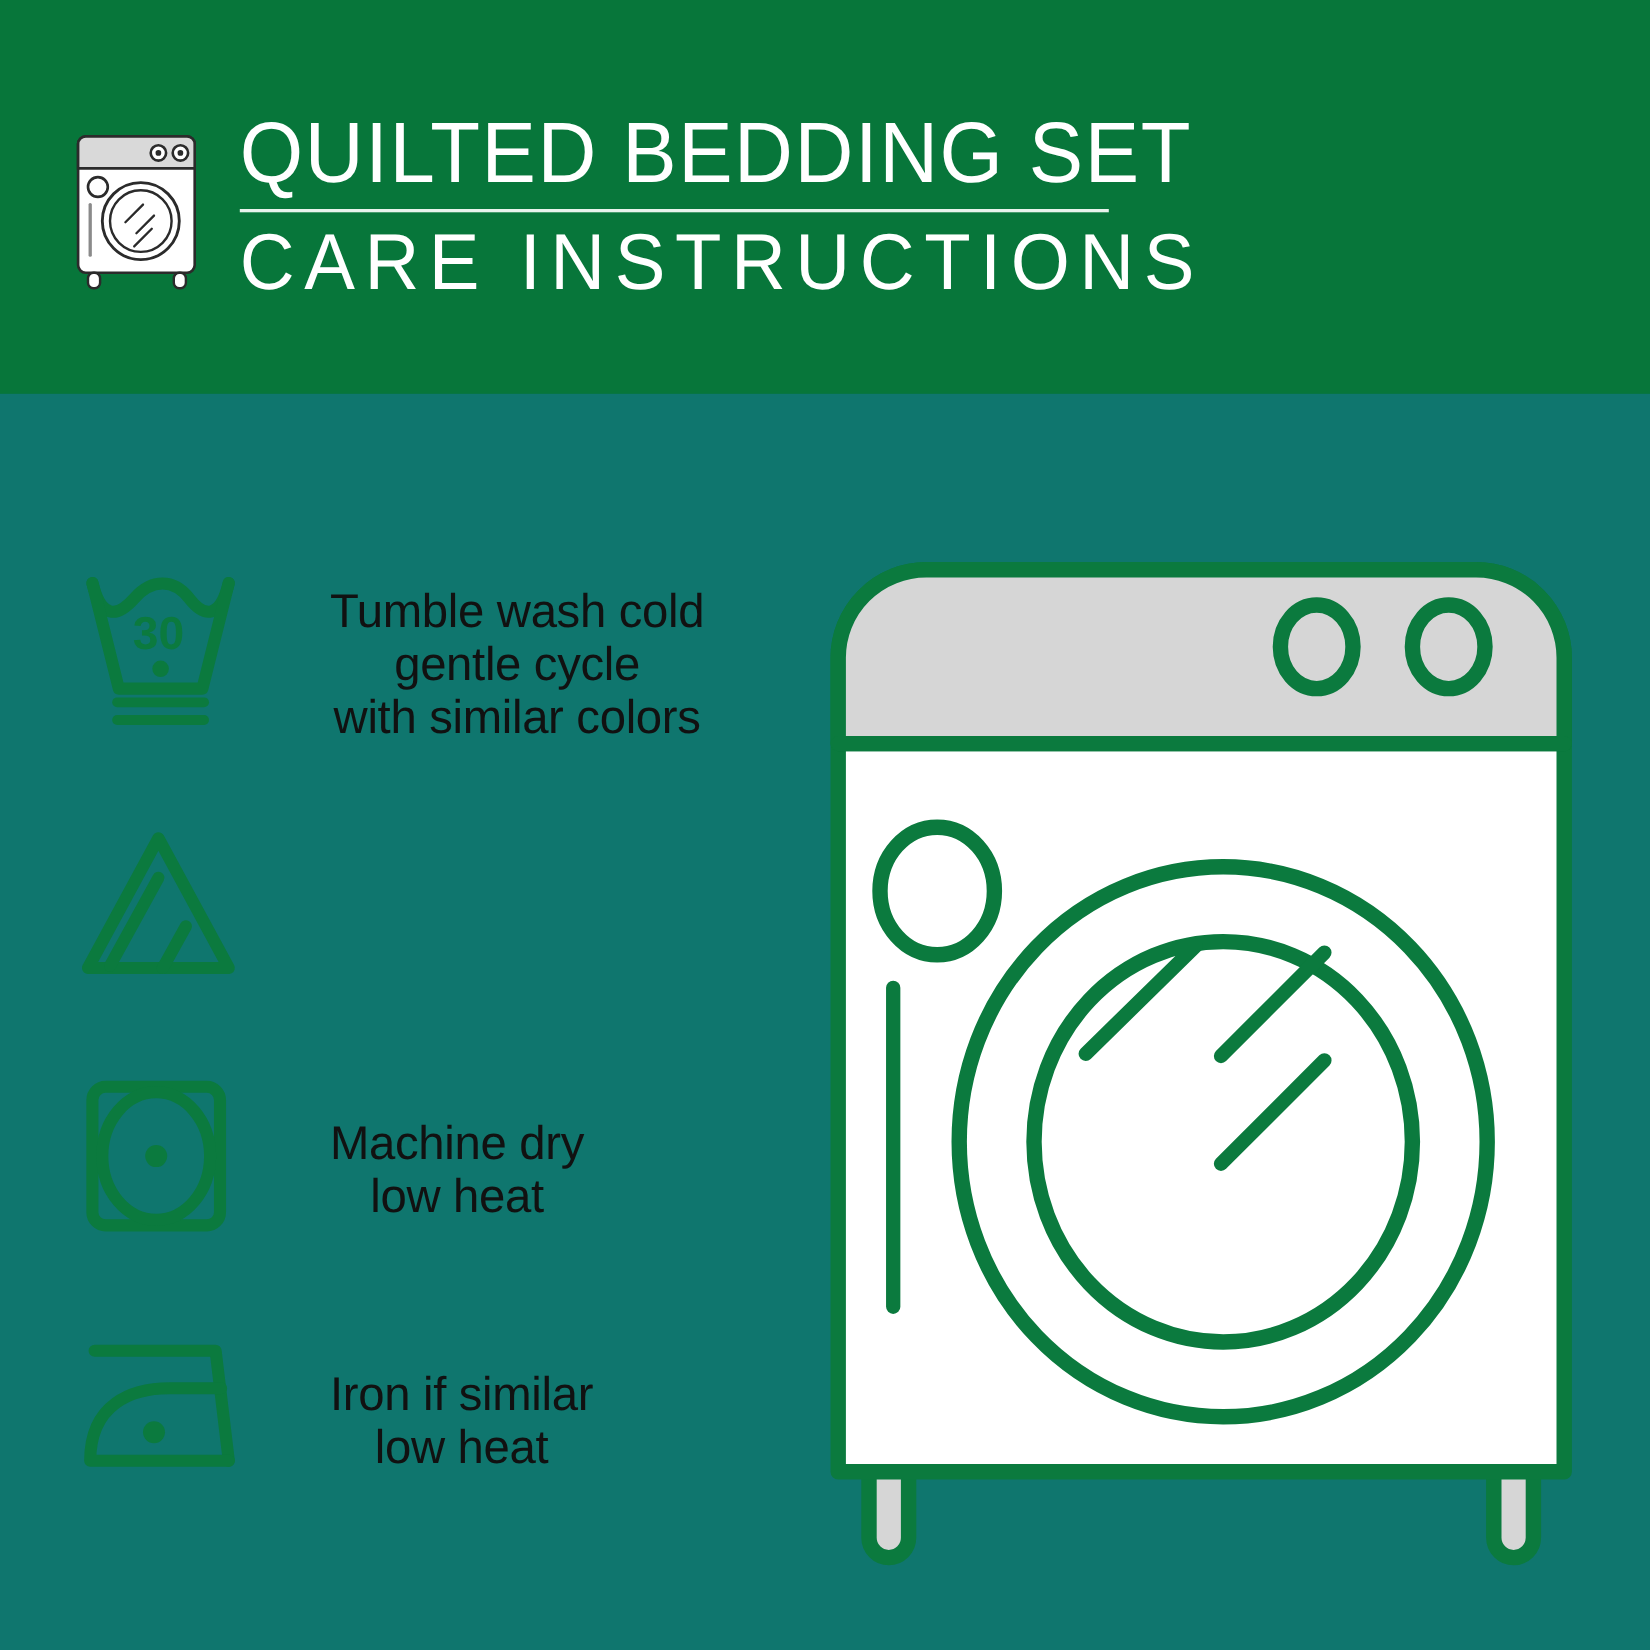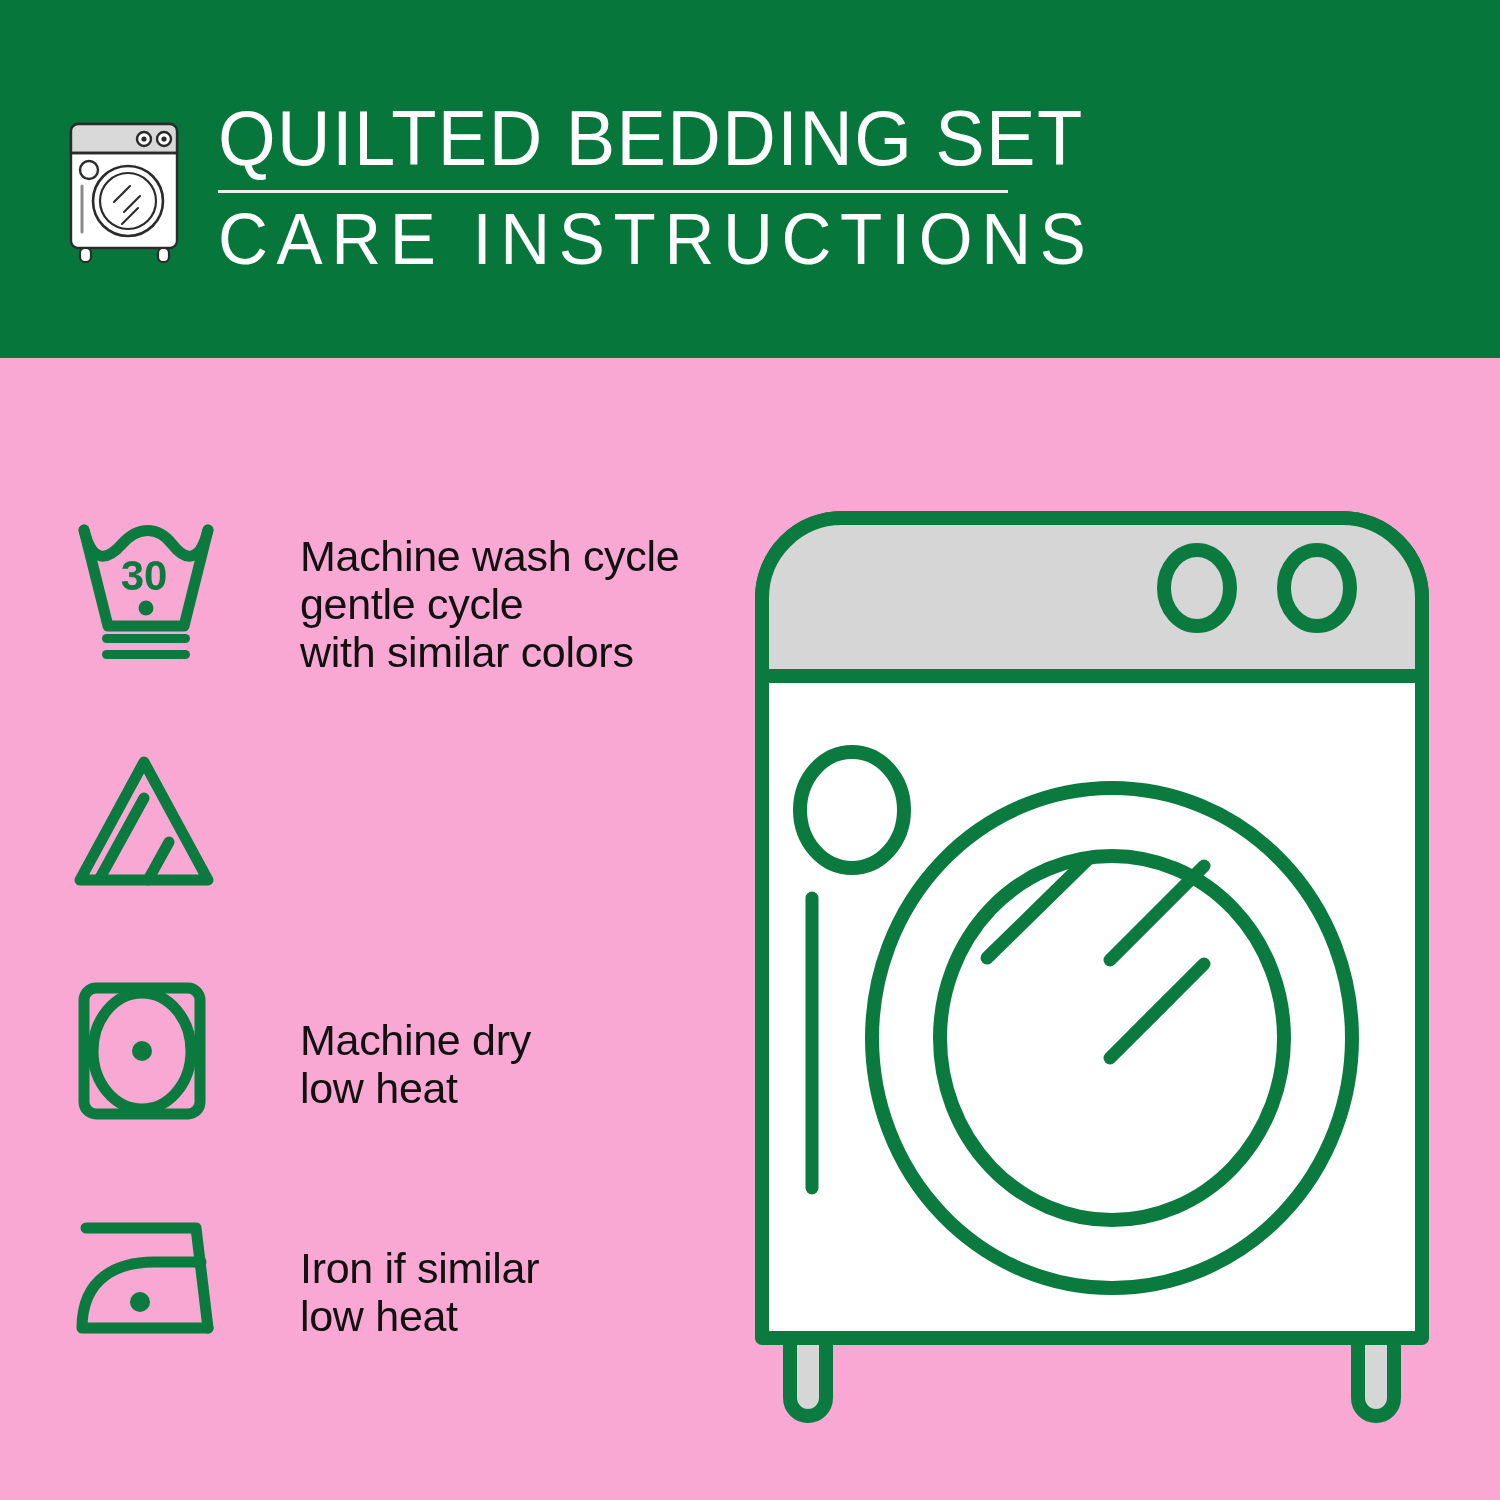--- a/index.html
+++ b/index.html
@@ -2,21 +2,21 @@
 <html><head>
 <meta charset="utf-8">
 <style>
   * { margin:0; padding:0; box-sizing:border-box; }
   html, body {
     width:1500px; height:1500px;
     background:#ffffff;
     font-family:"Liberation Sans", sans-serif;
     overflow:hidden;
   }
-  #page { position:relative; width:1500px; height:1500px; background:#f9a8d4; }
+  #page { position:relative; width:1500px; height:1500px; background:#0f766e; }
 
   
   .header-band {
     position:absolute; left:0; top:0;
     width:1500px; height:358px;
     background:#07763a;
   }
   .header-inner {
     position:absolute; left:62px; top:98px;
     display:flex; align-items:flex-start;
@@ -48,20 +48,21 @@
     white-space:nowrap;
     transform:scaleX(0.96);
     transform-origin:left center;
   }
 
   
   .care-list { position:absolute; left:72px; top:516px; width:640px; }
   .care-row {
     display:flex; align-items:flex-start;
     height:230px;
+    text-align:center;
   }
   .care-row .sym { width:160px; flex:0 0 160px; }
   .care-row .sym svg { display:block; }
   .care-text {
     margin-left:68px;
     padding-top:16px;
     font-size:43px;
     line-height:1.12;
     color:#111111;
     letter-spacing:-0.3px;
@@ -135,21 +136,21 @@
 
           <text x="72" y="74" text-anchor="middle" font-family="Liberation Sans, sans-serif" font-size="42" font-weight="700" fill="#0B7A3E">30</text>
 
           <circle cx="74" cy="92" r="7.5" fill="#0B7A3E"></circle>
 
           <rect x="30" y="118" width="88" height="9" rx="4.5" fill="#0B7A3E"></rect>
           <rect x="30" y="134" width="88" height="9" rx="4.5" fill="#0B7A3E"></rect>
         </svg>
       </div>
       <div class="care-text">
-        <div>Machine wash cycle</div>
+        <div>Tumble wash cold</div>
         <div>gentle cycle</div>
         <div>with similar colors</div>
       </div>
     </div>
 
     <div class="care-row r2">
       <div class="sym">
         <svg width="160" height="150" viewBox="0 0 160 150" xmlns="http://www.w3.org/2000/svg">
           <g fill="none" stroke="#0B7A3E" stroke-width="11" stroke-linecap="round" stroke-linejoin="round">
             <path d="M72 16 L 136 134 L 8 134 Z"></path>

